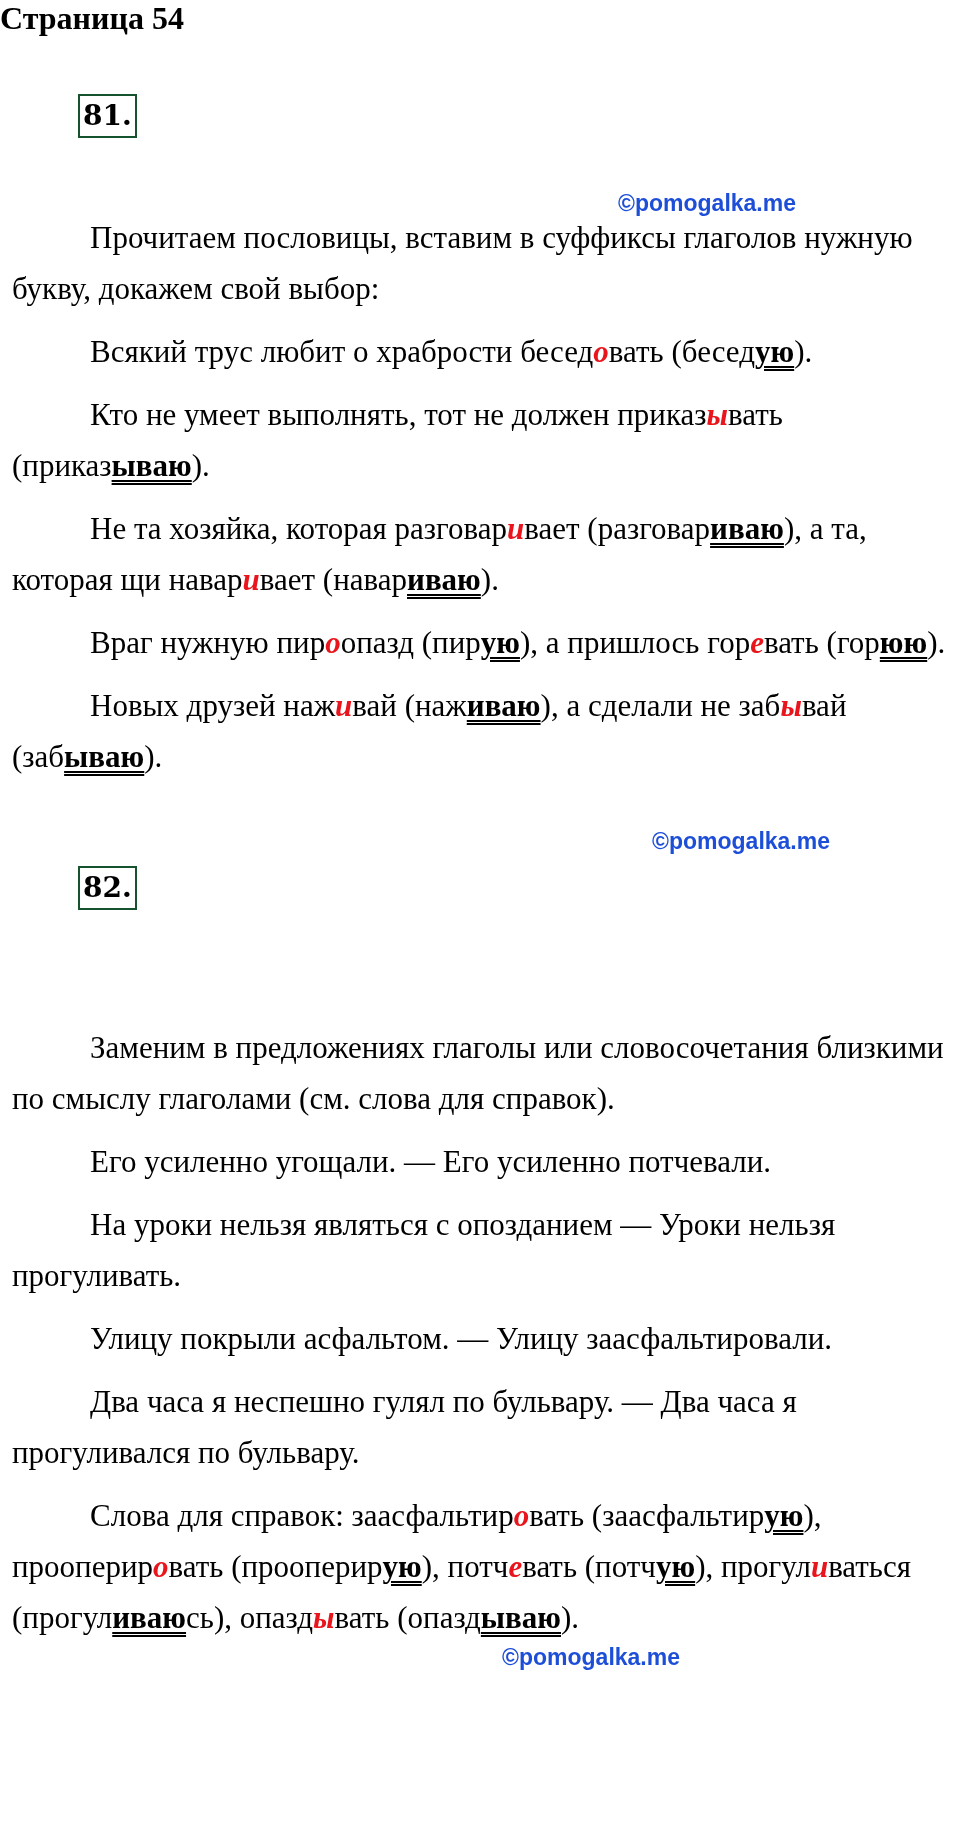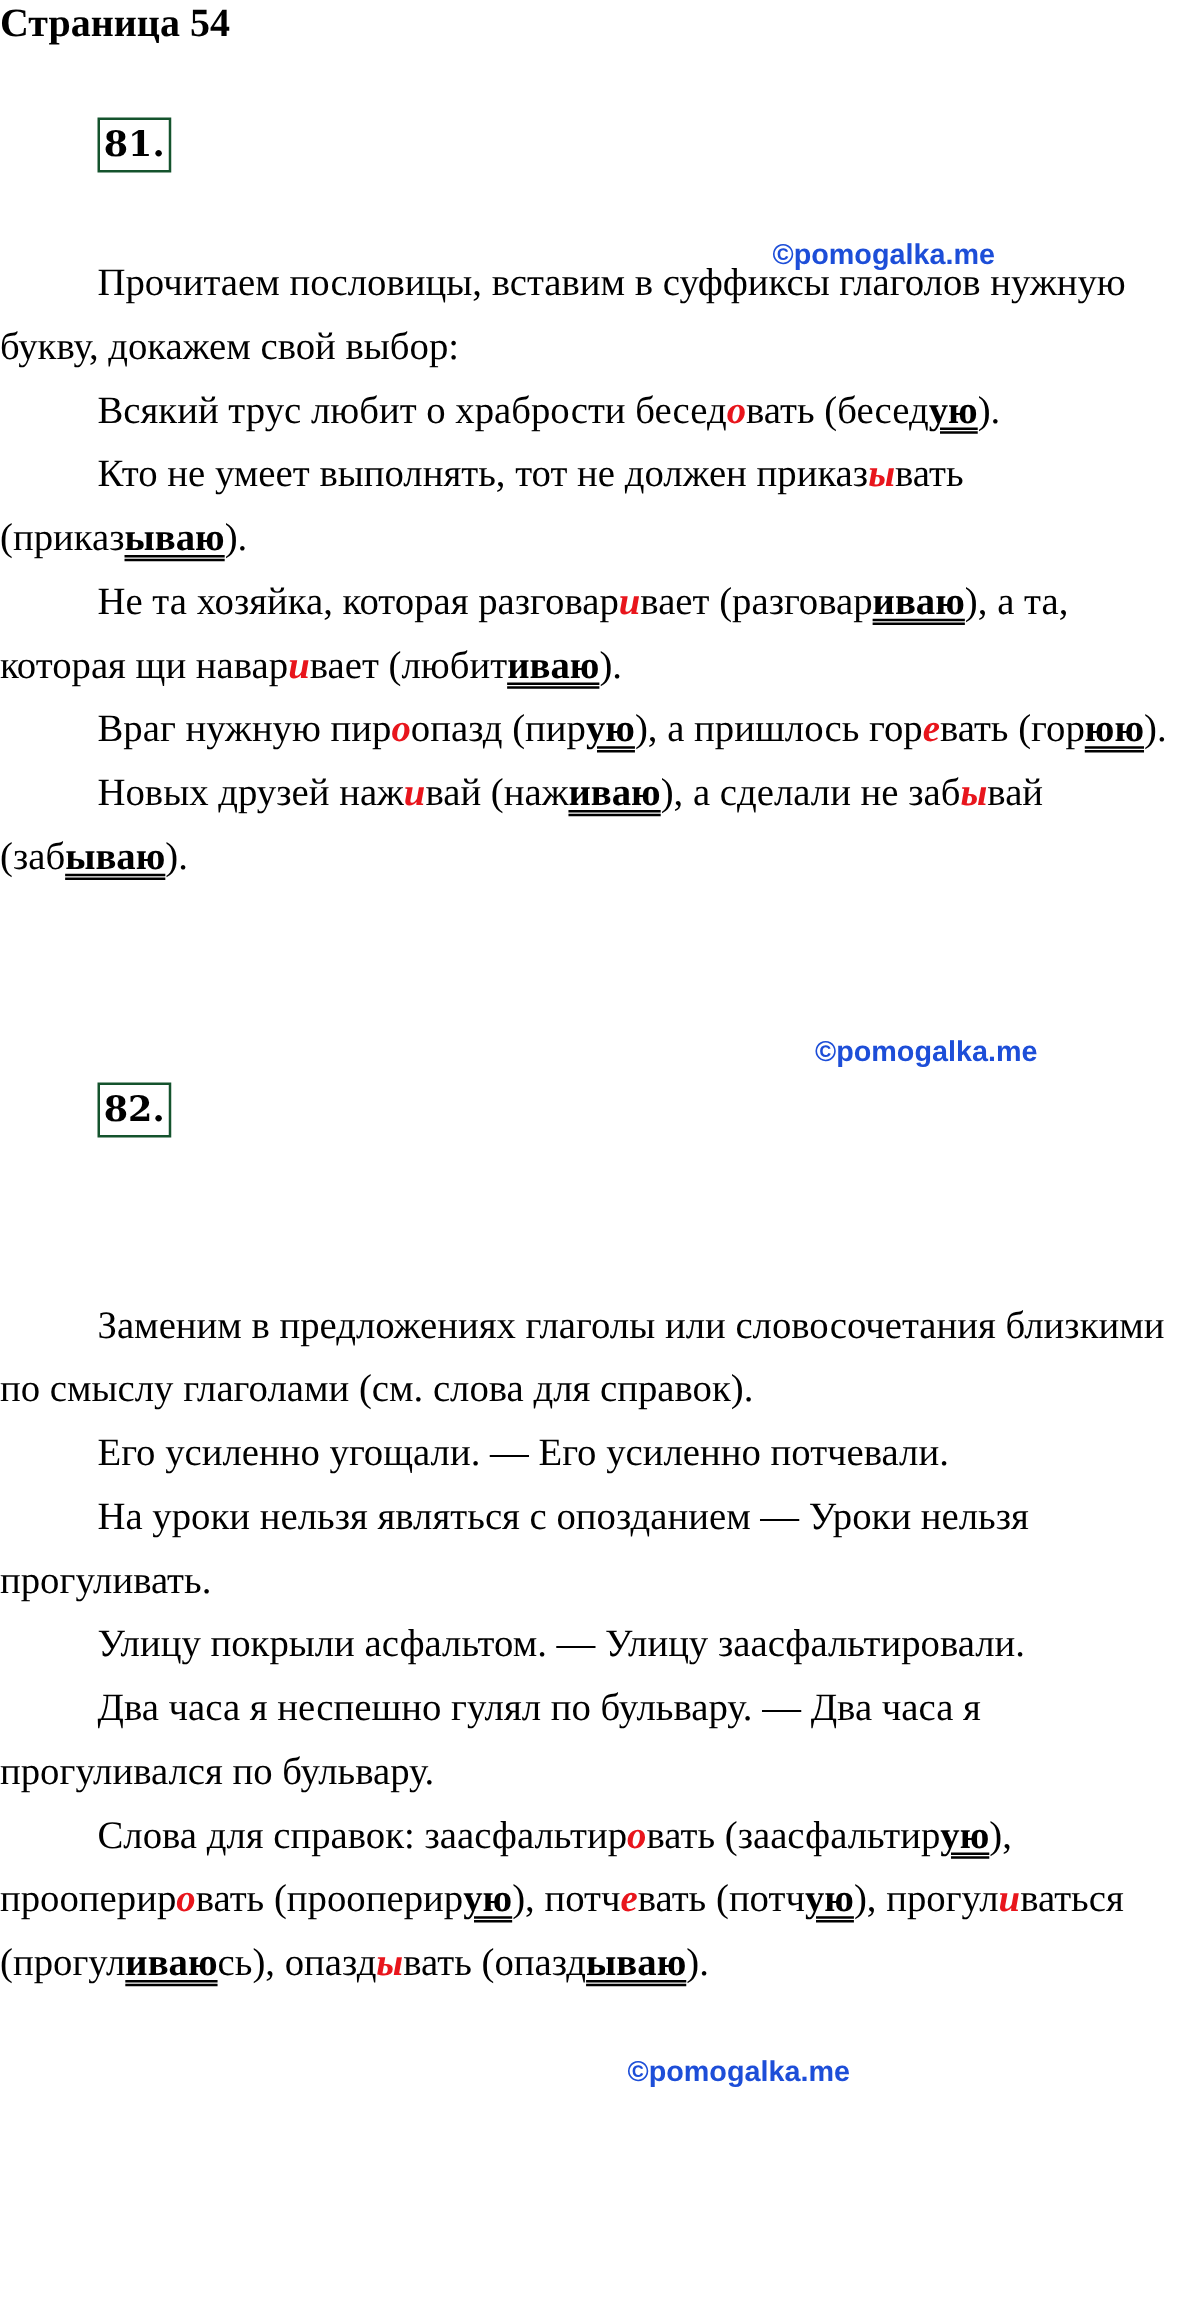--- a/index.html
+++ b/index.html
@@ -18,48 +18,48 @@
     font-family: "DejaVu Serif", serif; font-weight: bold; font-size: 28px;
   }
   .watermark {
     position: absolute; font-family: "Liberation Sans", sans-serif;
     font-weight: bold; font-size: 23px; color: #1d4ed8; white-space: nowrap;
   }
   .text-block {
     position: absolute; left: 0; width: 960px;
     font-size: 31px; line-height: 51px;
   }
-  .para { text-indent: 78px; margin: 0; }
+  .para { text-indent: 78px; margin: 12px; }
   .red { color: #e8151c; font-style: italic; font-weight: bold; }
   .ul {
     font-weight: bold;
     text-decoration: underline double;
     text-decoration-thickness: 2px;
     text-underline-offset: 4px;
   }
 </style>
 </head>
 <body>
 
 <div class="page-title">Страница 54</div>
 
 <div class="task-num" style="top:94px;">81.</div>
 <div class="watermark" style="top:190px; left:618px;">©pomogalka.me</div>
 <div class="text-block" id="task-0" style="top:200px;">
     <p class="para"><span>Прочитаем пословицы, вставим в суффиксы глаголов нужную букву, докажем свой выбор:</span></p>
     <p class="para"><span>Всякий трус любит о храбрости бесед</span><span class="red">о</span><span>вать (бесед</span><span class="ul">ую</span><span>).</span></p>
     <p class="para"><span>Кто не умеет выполнять, тот не должен приказ</span><span class="red">ы</span><span>вать (приказ</span><span class="ul">ываю</span><span>).</span></p>
-    <p class="para"><span>Не та хозяйка, которая разговар</span><span class="red">и</span><span>вает (разговар</span><span class="ul">иваю</span><span>), а та, которая щи навар</span><span class="red">и</span><span>вает (любит</span><span class="ul">иваю</span><span>).</span></p>
+    <p class="para"><span>Не та хозяйка, которая разговар</span><span class="red">и</span><span>вает (разговар</span><span class="ul">иваю</span><span>), а та, которая щи навар</span><span class="red">и</span><span>вает (навар</span><span class="ul">иваю</span><span>).</span></p>
     <p class="para"><span>Враг нужную пир</span><span class="red">о</span><span>опазд (пир</span><span class="ul">ую</span><span>), а пришлось гор</span><span class="red">е</span><span>вать (гор</span><span class="ul">юю</span><span>).</span></p>
     <p class="para"><span>Новых друзей наж</span><span class="red">и</span><span>вай (наж</span><span class="ul">иваю</span><span>), а сделали не заб</span><span class="red">ы</span><span>вай (заб</span><span class="ul">ываю</span><span>).</span></p>
   </div>
 <div class="watermark" style="top:828px; left:652px;">©pomogalka.me</div>
 
 <div class="task-num" style="top:866px;">82.</div>
-<div class="text-block" id="task-1" style="top:1034px;">
+<div class="text-block" id="task-1" style="top:1010px;">
     <p class="para"><span>Заменим в предложениях глаголы или словосочетания близкими по смыслу глаголами (см. слова для справок).</span></p>
     <p class="para"><span>Его усиленно угощали. — Его усиленно потчевали.</span></p>
     <p class="para"><span>На уроки нельзя являться с опозданием — Уроки нельзя прогуливать.</span></p>
     <p class="para"><span>Улицу покрыли асфальтом. — Улицу заасфальтировали.</span></p>
     <p class="para"><span>Два часа я неспешно гулял по бульвару. — Два часа я прогуливался по бульвару.</span></p>
     <p class="para"><span>Слова для справок: заасфальтир</span><span class="red">о</span><span>вать (заасфальтир</span><span class="ul">ую</span><span>), проопер</span><span>ир</span><span class="red">о</span><span>вать (прооперир</span><span class="ul">ую</span><span>), потч</span><span class="red">е</span><span>вать (потч</span><span class="ul">ую</span><span>), прогул</span><span class="red">и</span><span>ваться (прогул</span><span class="ul">иваю</span><span>сь), опазд</span><span class="red">ы</span><span>вать (опазд</span><span class="ul">ываю</span><span>).</span></p>
   </div>
 <div class="watermark" style="top:1644px; left:502px;">©pomogalka.me</div>
 
 </body></html>

